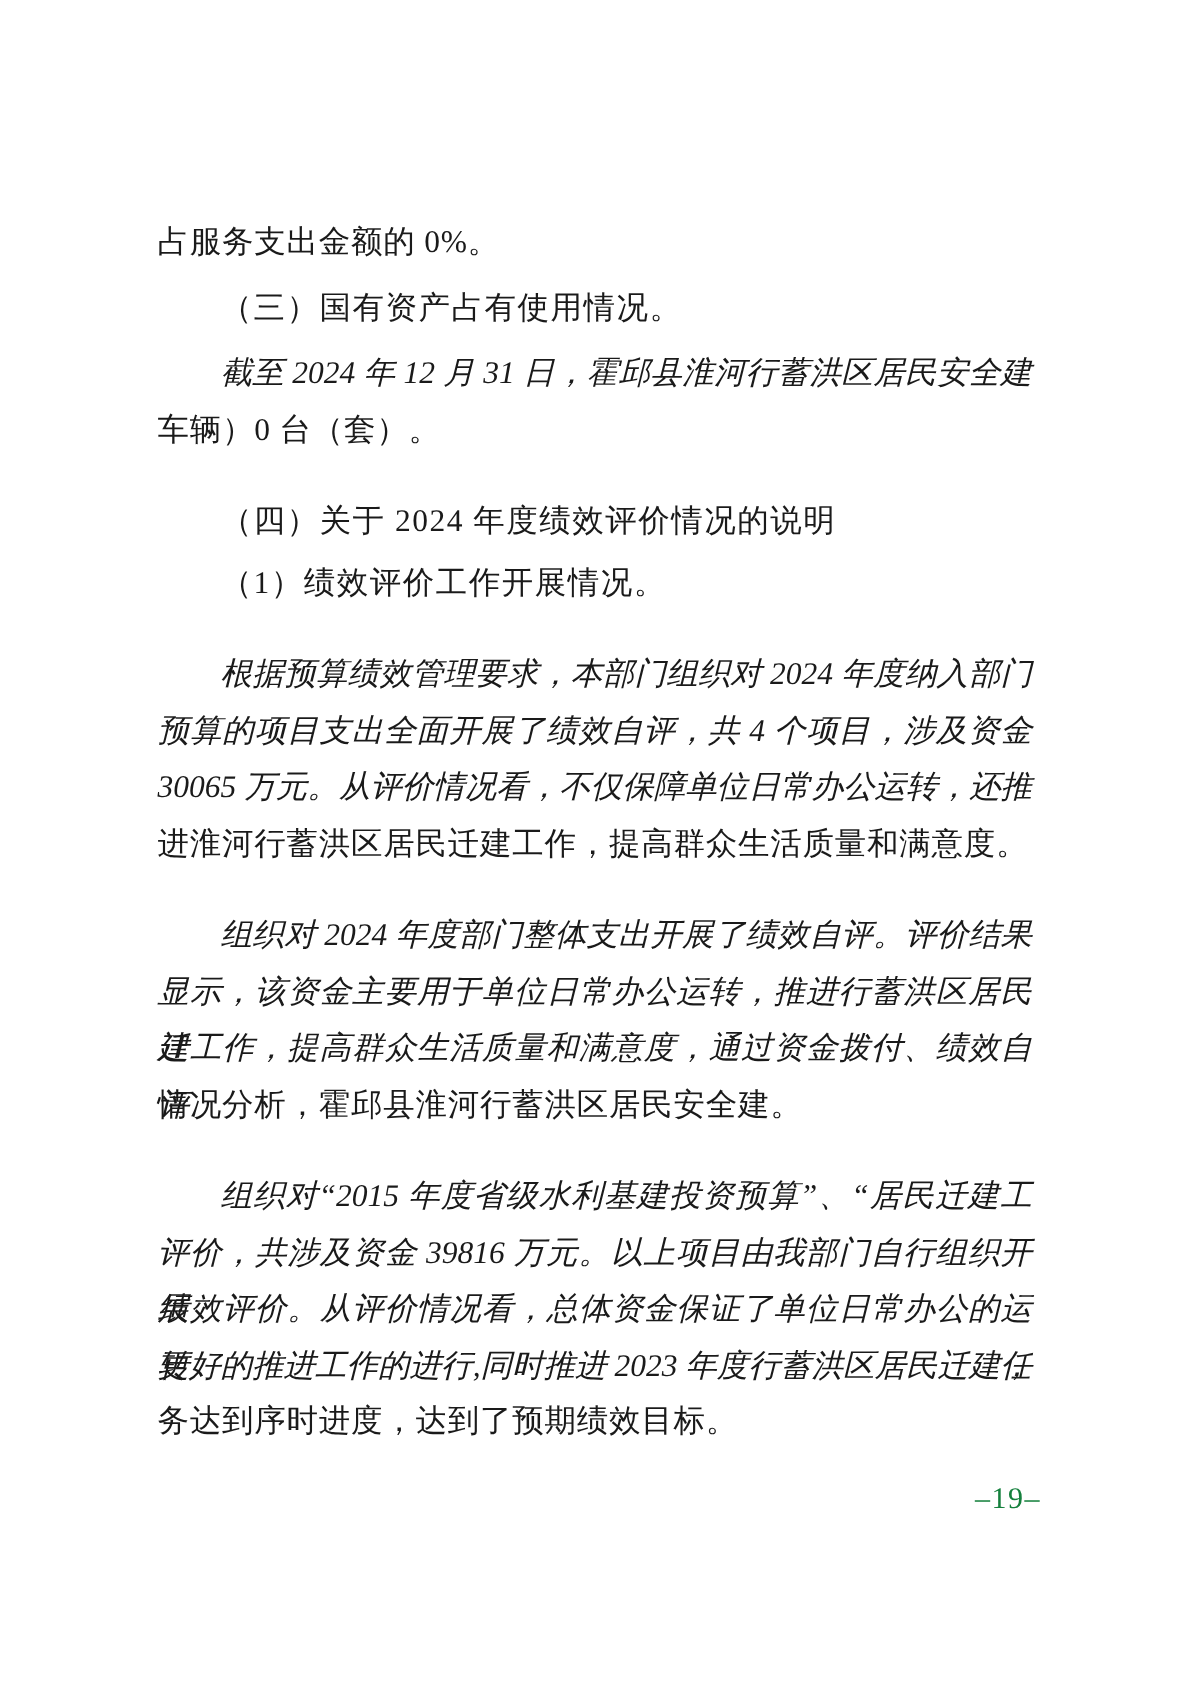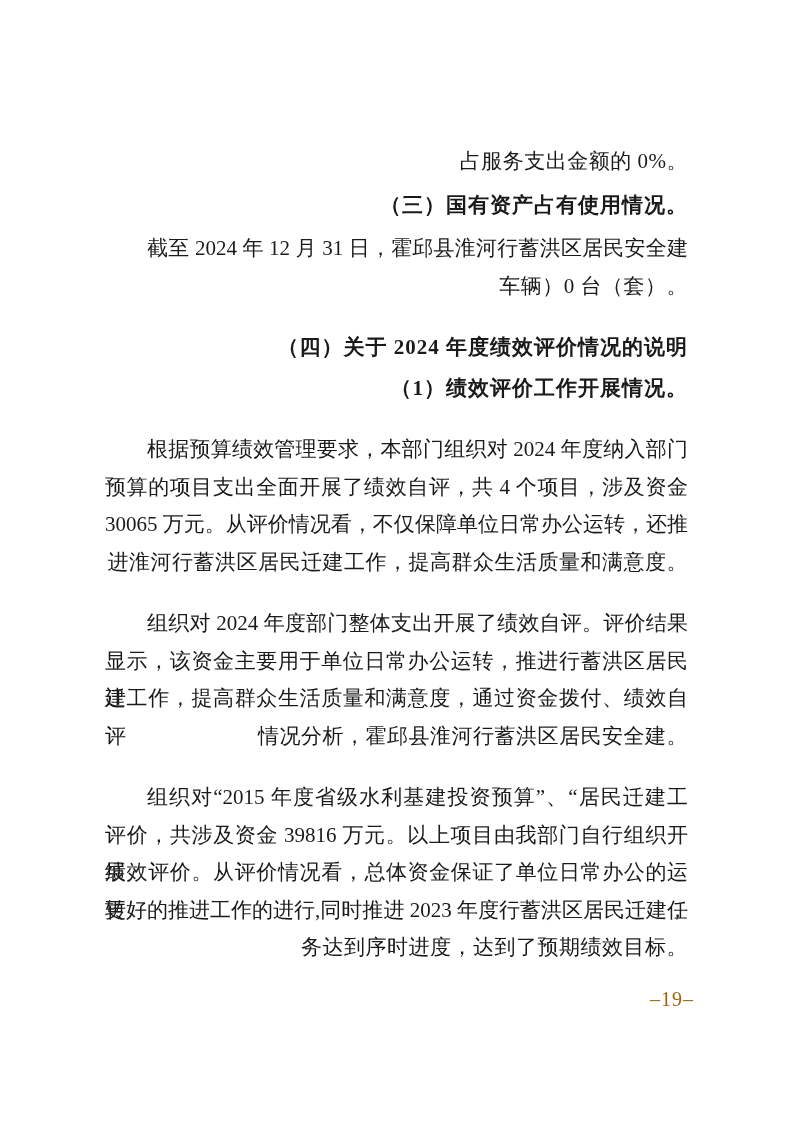--- a/index.html
+++ b/index.html
@@ -22,46 +22,46 @@
     width: 583px;
     color: #1a1a1a;
     font-size: 21px;
   }
   .line {
     line-height: 37.5px;
     height: 37.5px;
     white-space: nowrap;
     overflow: visible;
     letter-spacing: 0.5px;
-    text-align: right;
   }
   .line.justify {
     white-space: normal;
     text-align: justify;
     text-align-last: justify;
     text-justify: inter-character;
     letter-spacing: 0;
+    font-style: italic;
   }
   .line.indent {
     padding-left: 42px;
     margin-top: 24px;
   }
   .line.bold {
-    font-weight: 700;
+    font-weight: 400;
     letter-spacing: 1px;
   }
   
   .line:nth-child(2),
   .line:nth-child(3) { margin-top: 6px; }
   .line:nth-child(6) { margin-top: 3px; }
   .page-number {
     position: absolute;
     top: 988px;
     right: 99px;
-    color: #a16207;
+    color: #15803d;
     font-size: 20px;
     letter-spacing: 1px;
   }
 </style>
 </head>
 <body>
 
 <div class="page">
   <div class="text-block">
       <div class="line">占服务支出金额的 0%。</div>

